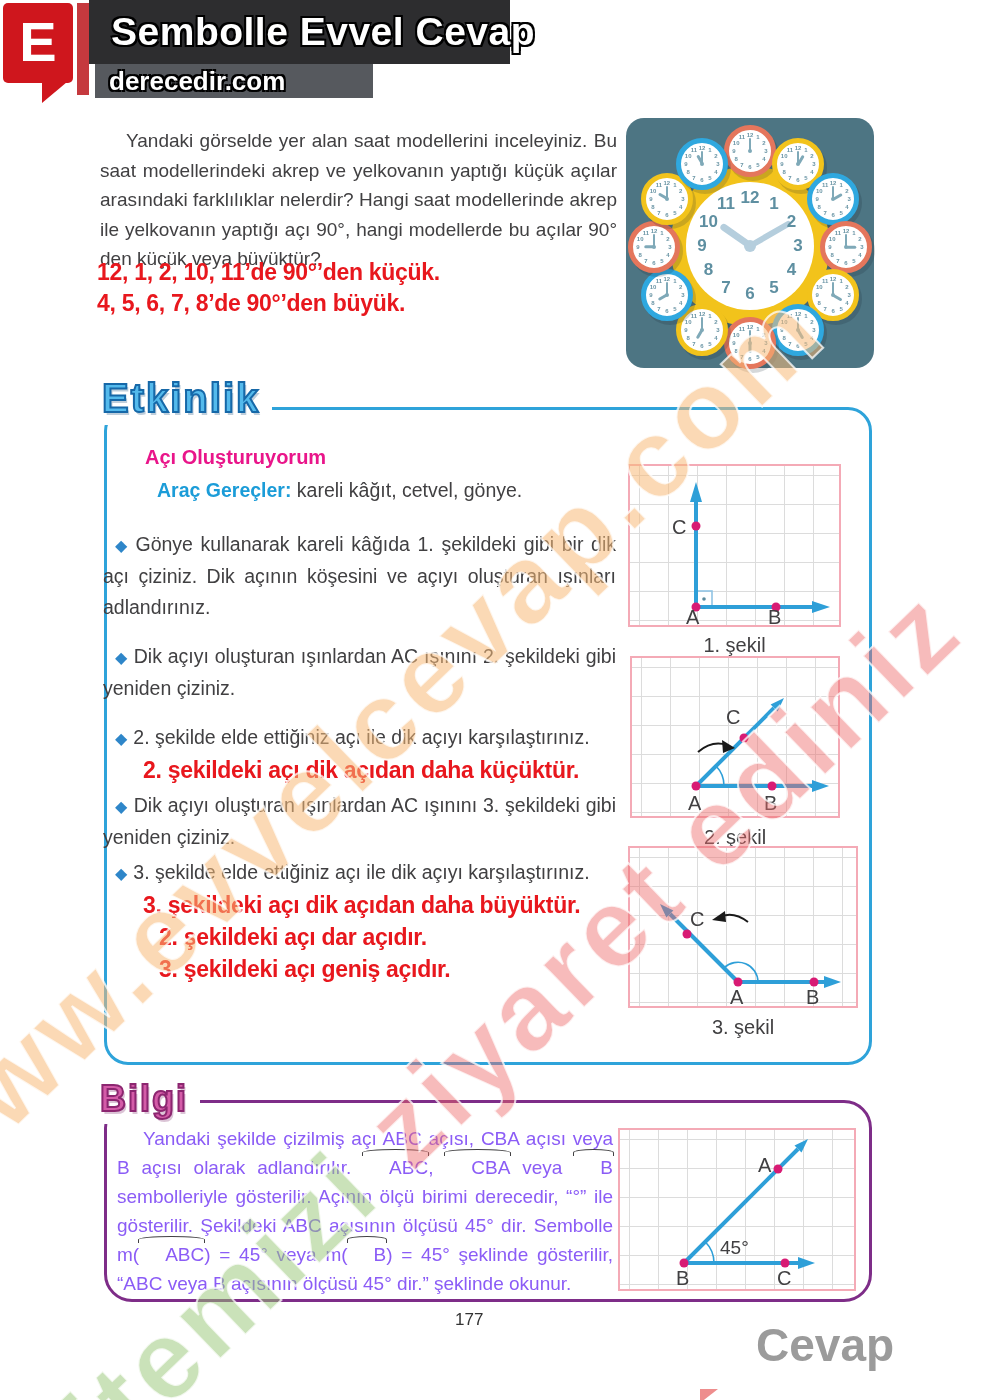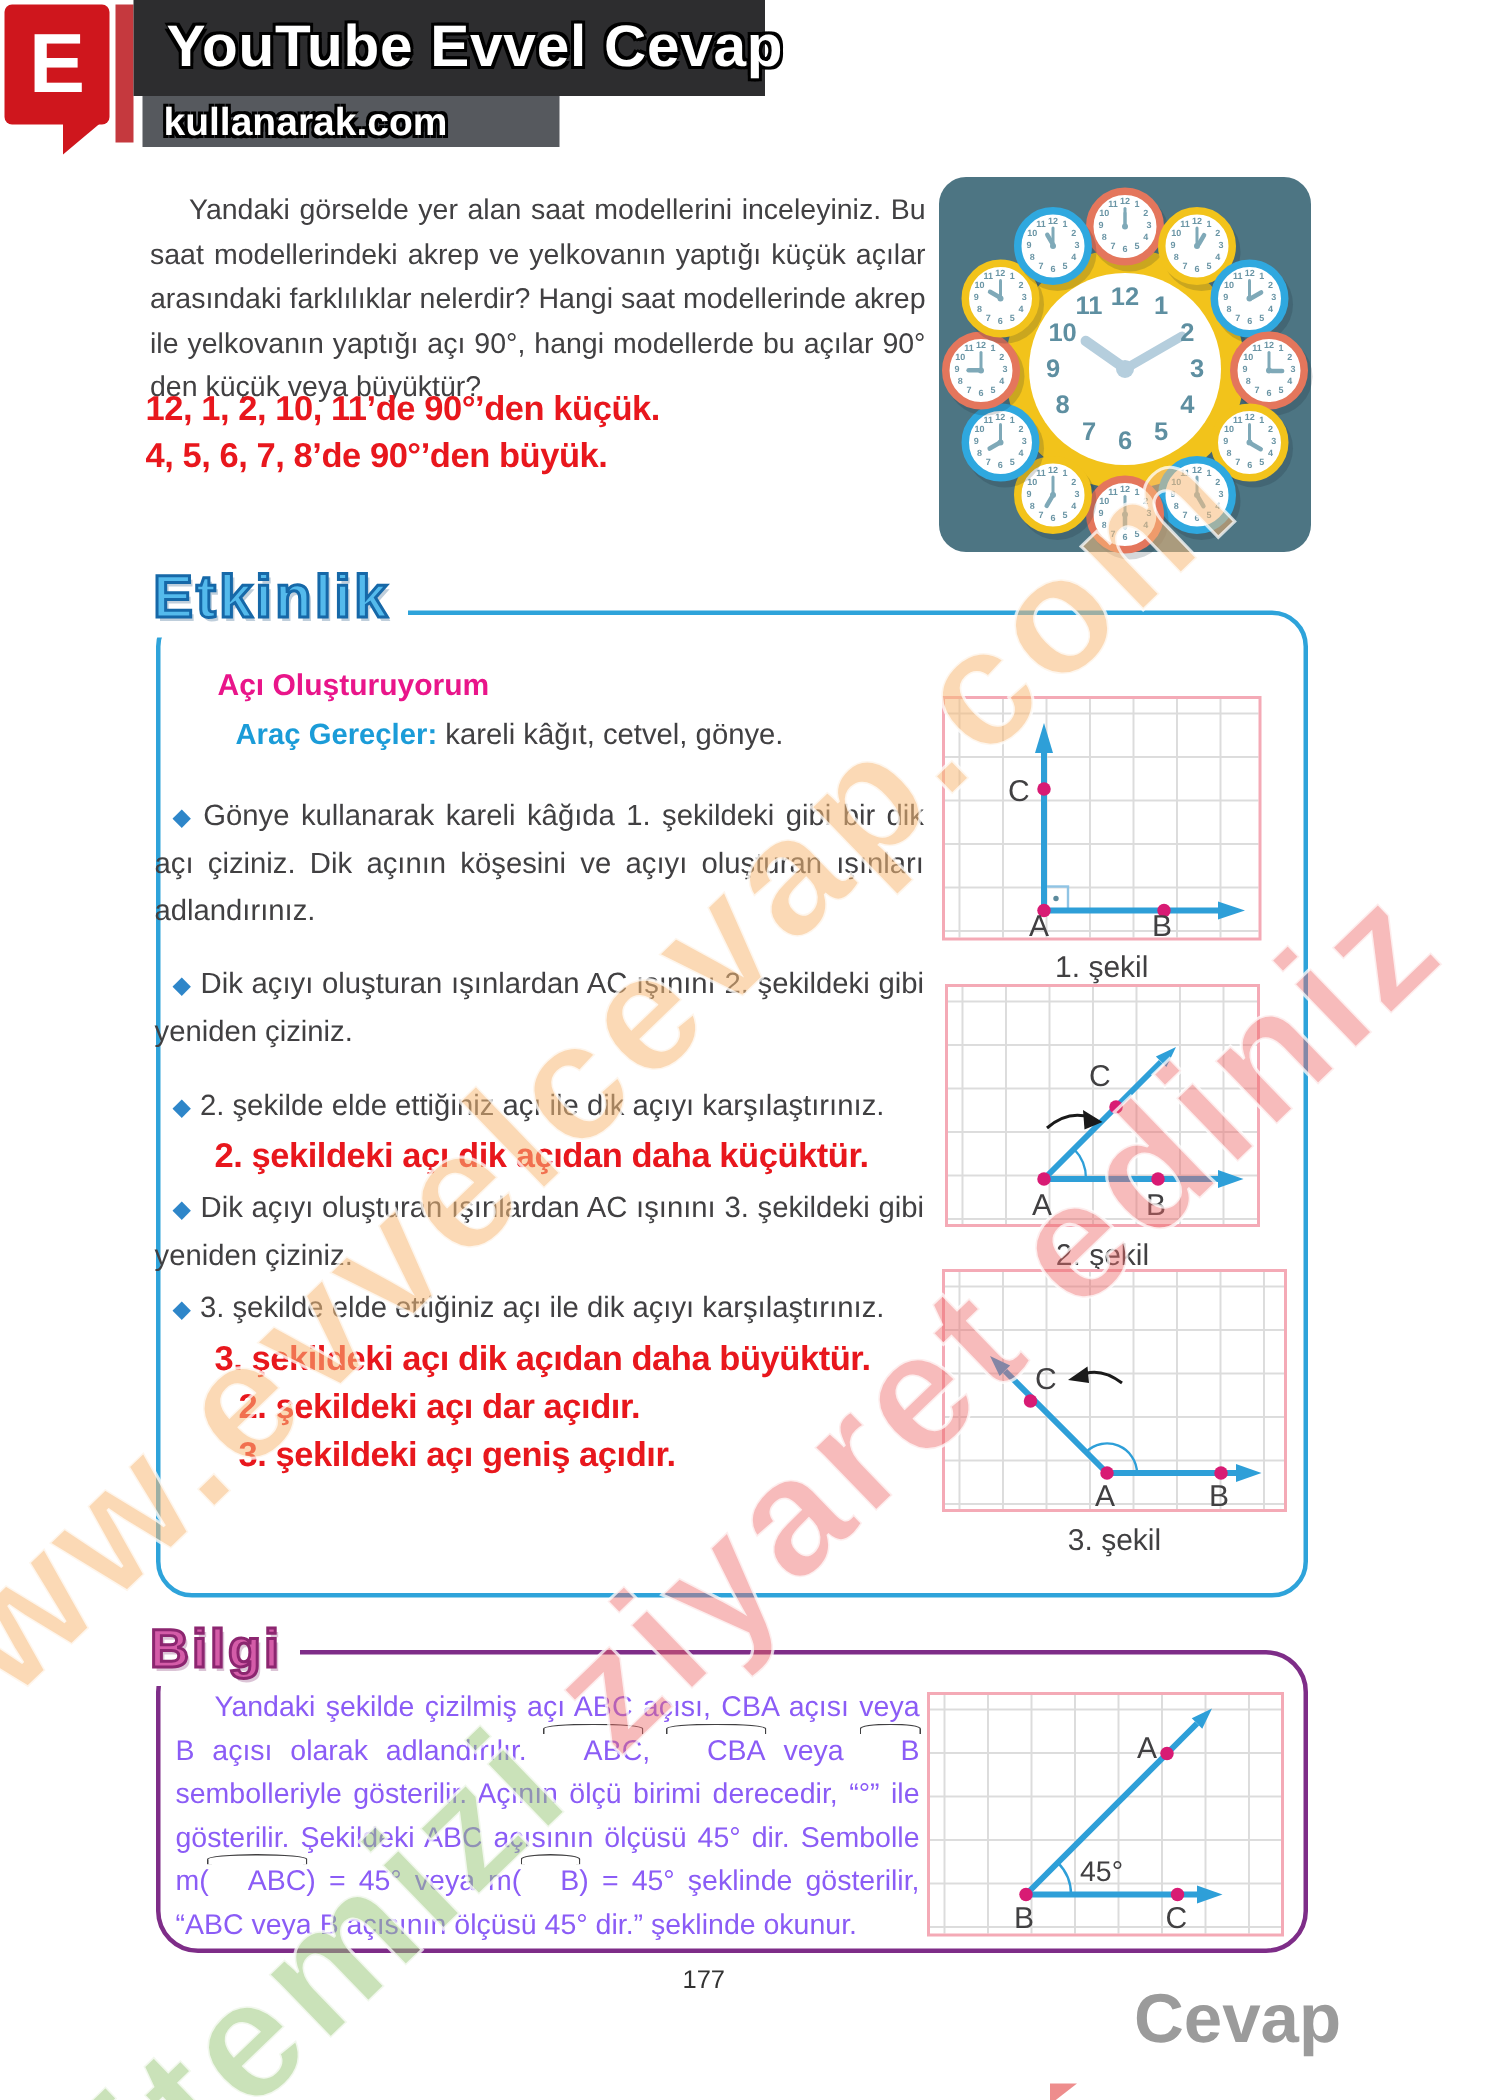--- a/index.html
+++ b/index.html
@@ -98,24 +98,24 @@
 <body>
 
 <div class="page">
 
   <div class="logo-e">
     <span class="eletter">E</span>
   </div>
   <div class="logo-tail"></div>
   <div class="red-strip"></div>
   <div class="header-bar">
-    <span>YouTube Evvel Cevap</span>
+    <span>Sembolle Evvel Cevap</span>
   </div>
   <div class="header-sub">
-    <span>kullanarak.com</span>
+    <span>derecedir.com</span>
   </div>
 
 
   <div class="intro-text">Yandaki görselde yer alan saat modellerini inceleyiniz. Bu saat modellerindeki akrep ve yelkovanın yaptığı küçük açılar arasındaki farklılıklar nelerdir? Hangi saat modellerinde akrep ile yelkovanın yaptığı açı 90°, hangi modellerde bu açılar 90° den küçük veya büyüktür?</div>
   <div class="intro-answers">
     <div class="red-line">12, 1, 2, 10, 11’de 90°’den küçük.</div>
     <div class="red-line">4, 5, 6, 7, 8’de 90°’den büyük.</div>
   </div>
 
   <div class="clock-panel" id="clock-panel">

